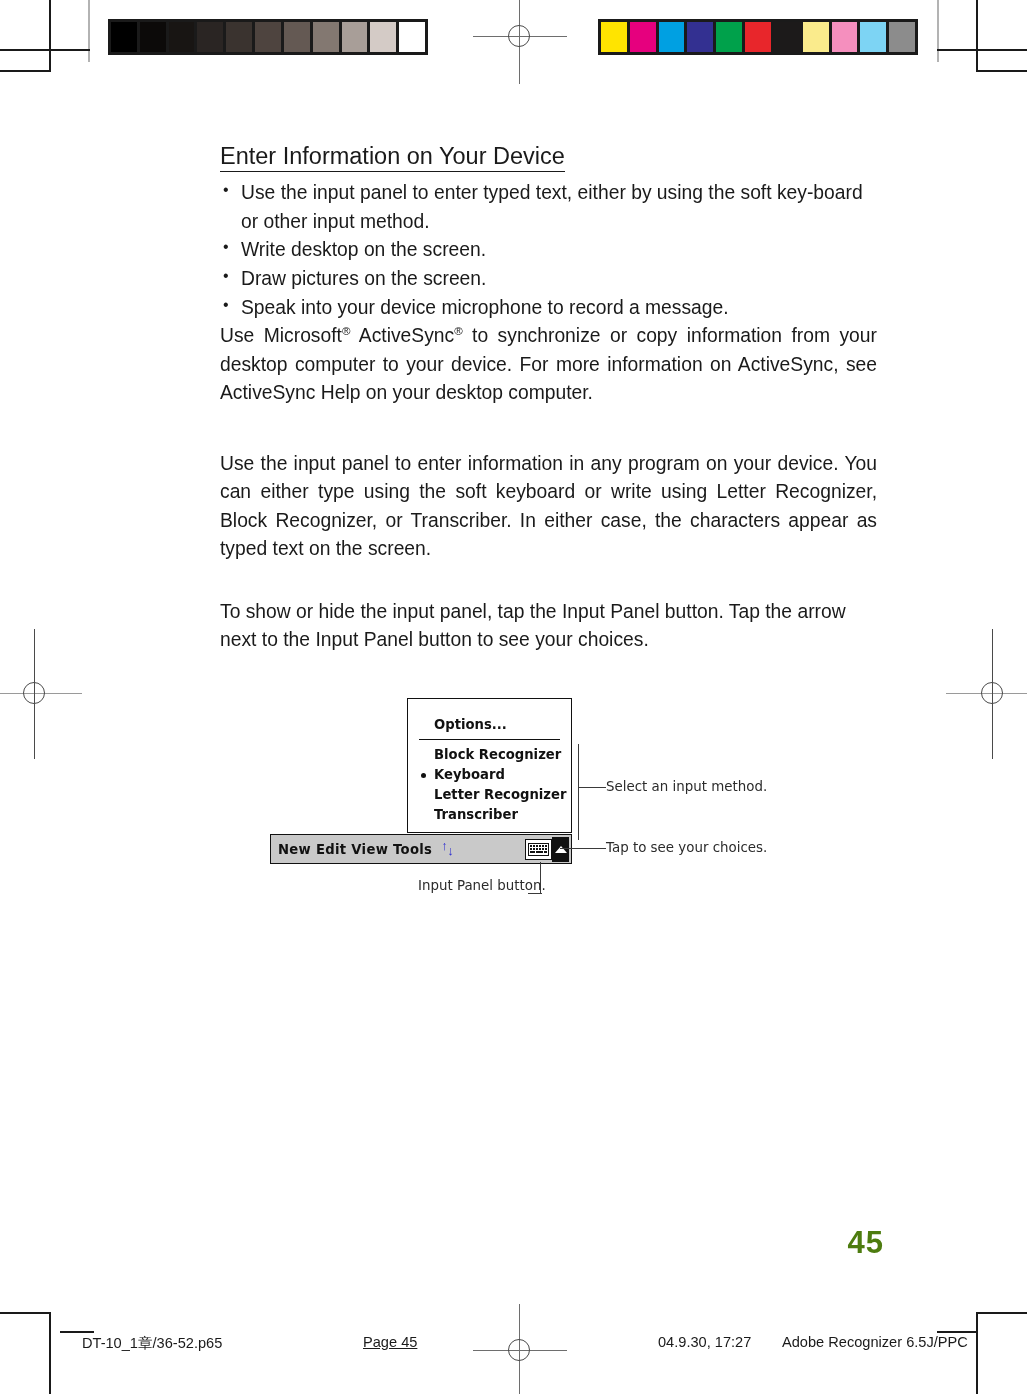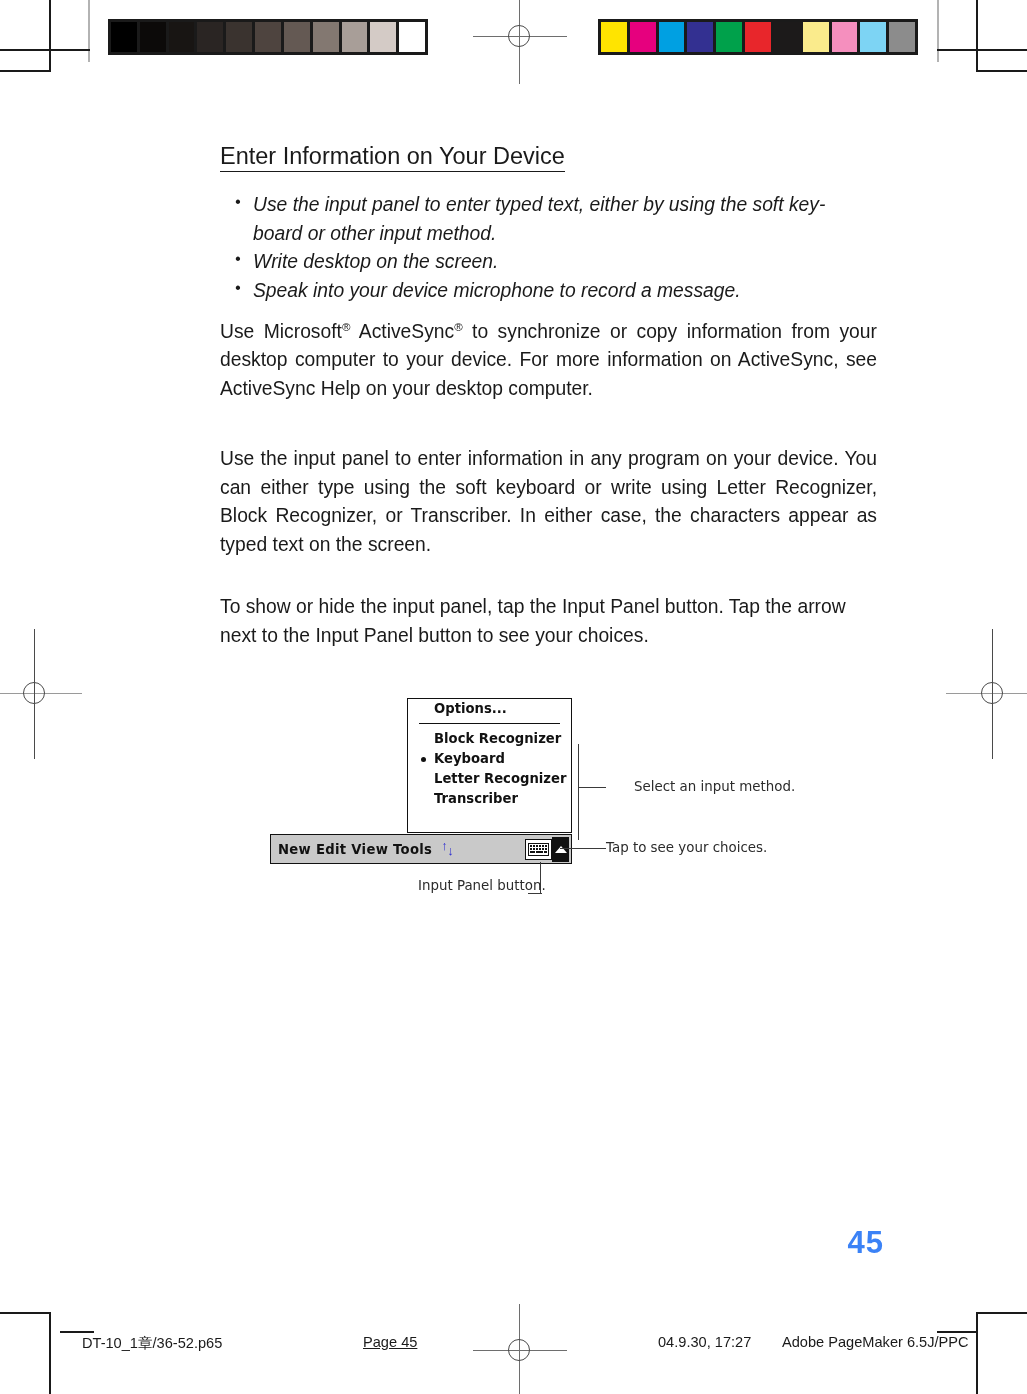--- a/index.html
+++ b/index.html
@@ -73,23 +73,22 @@
   }
   p.body-text {
     font-size: 19.3px;
     line-height: 1.48;
     margin: 0;
     color: #1a1a1a;
   }
   p.justify { text-align: justify; }
   ul.bullets {
     list-style: none;
-    margin: 12px;
+    margin: 0;
     padding: 0;
-    font-style: italic;
   }
   ul.bullets li {
     font-size: 19.3px;
     line-height: 1.48;
     position: relative;
     padding-left: 21px;
     margin: 0;
   }
   ul.bullets li::before {
     content: "\2022";
@@ -123,21 +122,21 @@
   }
   .popup-menu .item {
     font-size: 13.2px;
     font-weight: bold;
     color: #111;
     padding: 0 6px 0 26px;
     line-height: 20px;
     white-space: nowrap;
     position: relative;
   }
-  .popup-menu .item.first { margin-top: 0; }
+  .popup-menu .item.first { margin-top: 16px; }
   .popup-menu .divider {
     height: 0;
     border-top: 1.5px solid #111;
     margin: 4px 11px 5px 11px;
   }
   .popup-menu .item .dot {
     position: absolute;
     left: 13px;
     top: 8px;
     width: 5px; height: 5px;
@@ -218,21 +217,21 @@
     white-space: nowrap;
   }
 
   
   .page-number {
     position: absolute;
     right: 143px;
     top: 1225px;
     font-size: 31px;
     font-weight: bold;
-    color: #3b82f6;
+    color: #4d7c0f;
     letter-spacing: 1px;
   }
   .footer-row {
     position: absolute;
     left: 0; top: 1334px;
     width: 1027px;
     height: 22px;
     font-size: 14.6px;
     color: #1a1a1a;
   }
@@ -313,20 +312,21 @@
 </div>
 
 <div class="page-body">
 
   <h2 class="section-head">Enter Information on Your Device</h2>
 
 
   <ul class="bullets">
     <li>Use the input panel to enter typed text, either by using the soft key-board or other input method.</li>
     <li>Write desktop on the screen.</li>
+    <li>Draw pictures on the screen.</li>
     <li>Speak into your device microphone to record a message.</li>
   </ul>
 
   <p class="body-text justify"><span>Use Microsoft</span><sup class="reg">®</sup><span> ActiveSync</span><sup class="reg">®</sup><span> to synchronize or copy information from your desktop computer to your device. For more information on ActiveSync, see ActiveSync Help on your desktop computer.</span></p>
 
   <div class="gap-lg"></div>
 
 
   <p class="body-text justify">Use the input panel to enter information in any program on your device. You can either type using the soft keyboard or write using Letter Recognizer, Block Recognizer, or Transcriber. In either case, the characters appear as typed text on the screen.</p>
 
@@ -381,24 +381,24 @@
     </span>
   </div>
 </div>
 
 <div class="leader-v" style="left:578px; top:744px; height:96px;"></div>
 <div class="leader-h" style="left:578px; top:787px; width:28px;"></div>
 <div class="leader-h" style="left:560px; top:848px; width:46px;"></div>
 <div class="leader-v" style="left:540px; top:862px; height:32px;"></div>
 <div class="leader-h" style="left:528px; top:893px; width:14px;"></div>
 
-<div class="callout" style="left:606px; top:779px;margin-left:28px;">Select an input method.</div>
+<div class="callout" style="left:606px; top:779px;">Select an input method.</div>
 <div class="callout" style="left:606px; top:840px;">Tap to see your choices.</div>
 <div class="callout" style="left:418px; top:878px;">Input Panel button.</div>
 
 <div class="page-number">45</div>
 
 <div class="footer-row">
   <span class="fr-file">DT-10_1章/36-52.p65</span>
   <span class="fr-page">Page 45</span>
   <span class="fr-date">04.9.30, 17:27</span>
-  <span class="fr-app">Adobe PageMaker 6.5J/PPC</span>
+  <span class="fr-app">Adobe Recognizer 6.5J/PPC</span>
 </div>
 
 </body></html>

